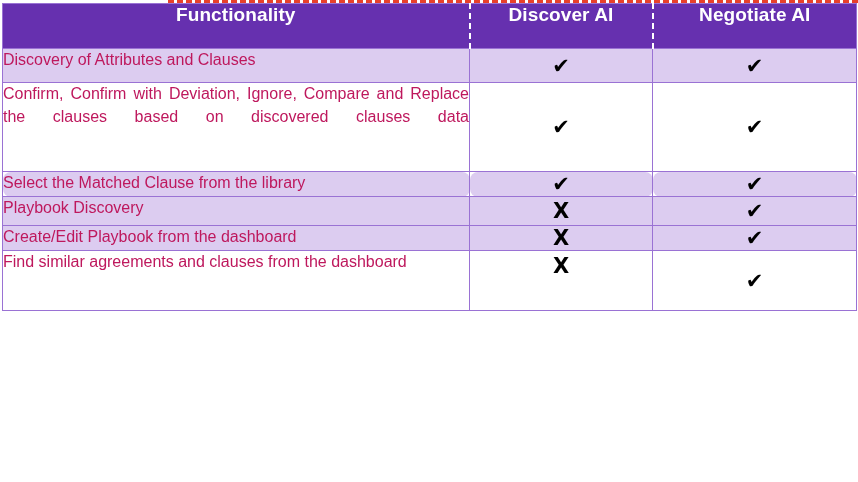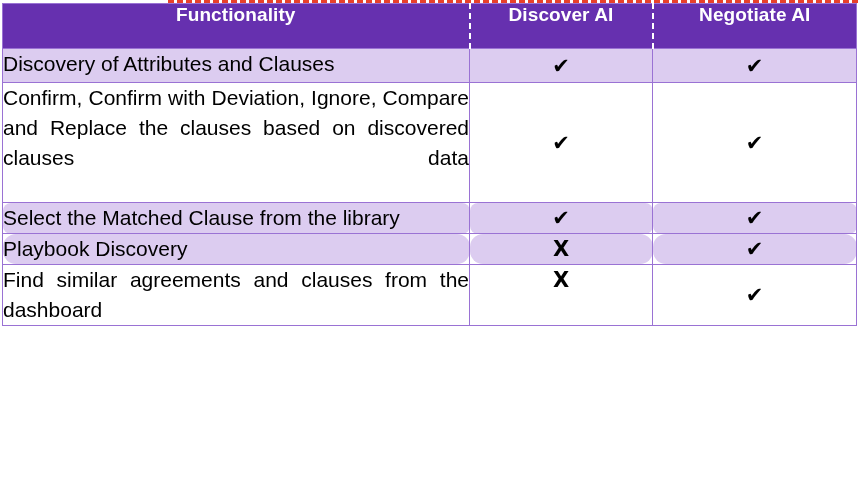--- a/index.html
+++ b/index.html
@@ -65,22 +65,22 @@
     border-left: 2px dashed #ffffff;
   }
 
   
   col.c-func  { width: 467px; }
   col.c-disc  { width: 183px; }
   col.c-nego  { width: 204px; }
 
   
   td.func {
-    font-size: 21px;
-    color: #000000;
+    font-size: 16px;
+    color: #be185d;
     line-height: 1.42;
     padding: 3px 9px 4px 9px;
     text-align: justify;
     text-justify: inter-word;
     hyphens: none;
   }
   td.func.multi {
     text-align: justify;
   }
   
@@ -101,21 +101,21 @@
   td.mark.top { vertical-align: top; padding-top: 3px; }
 
   tr.shade td { background: #DCCCF0; }
   tr.plain td { background: #ffffff; border-radius: 18px; }
 
   
   tr.r1 td { height: 33px; }
   tr.r2 td { height: 88px; }
   tr.r3 td { height: 20px; border-radius: 8px; }
   tr.r4 td { height: 84px; }
-  tr.r5 td { height: 28px; border-radius: 13px; }
+  tr.r5 td { height: 28px; }
   tr.r6 td { height: 66px; }
   tr.r7 td { height: 23px; }
   tr.r8 td { height: 56px; }
 
   tr.r1 td.mark, tr.r3 td.mark, tr.r5 td.mark, tr.r7 td.mark {
     vertical-align: middle;
     padding: 0;
   }
 </style>
 </head>
@@ -161,20 +161,25 @@
       </tr>
 
 
       <tr class="shade r5">
         <td class="func">Playbook Discovery</td>
         <td class="mark mid">X</td>
         <td class="mark mid">✔</td>
       </tr>
 
 
+      <tr class="shade r7">
+        <td class="func">Create/Edit Playbook from the dashboard</td>
+        <td class="mark mid">X</td>
+        <td class="mark mid">✔</td>
+      </tr>
 
       <tr class="plain r8">
         <td class="func">Find similar agreements and clauses from the dashboard</td>
         <td class="mark top">X</td>
         <td class="mark mid">✔</td>
       </tr>
 
     </tbody>
   </table>
 </div>

